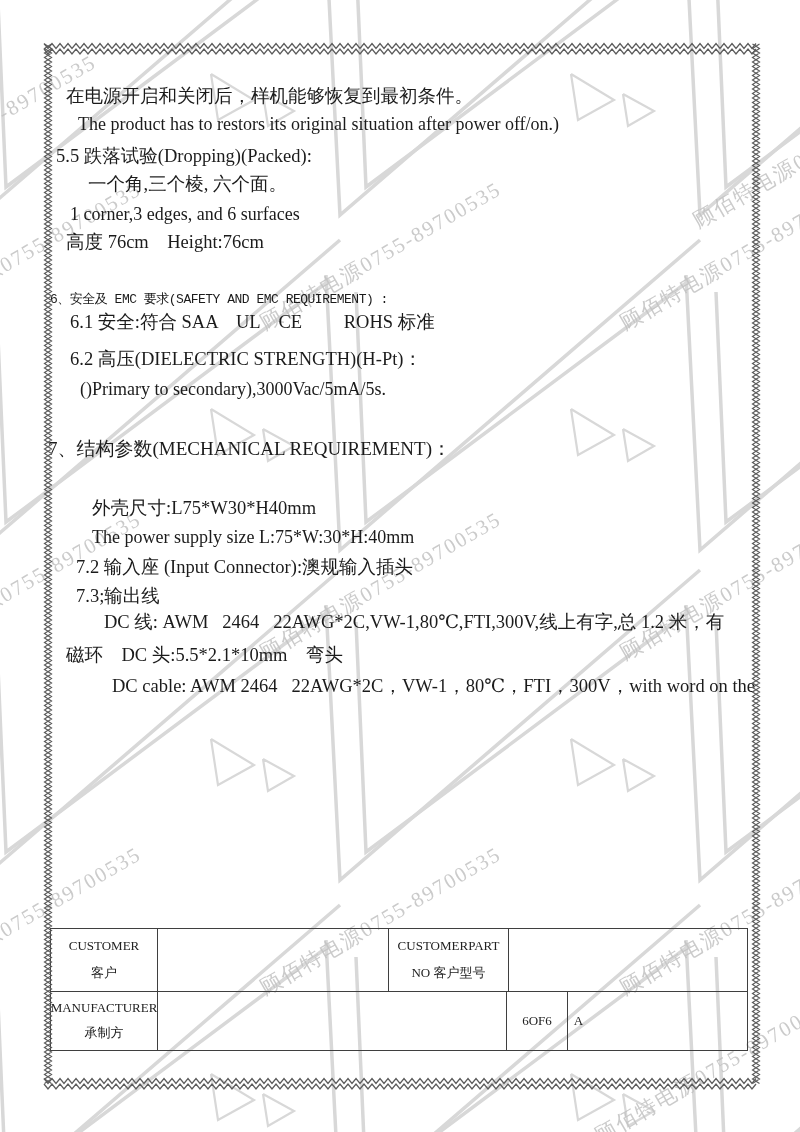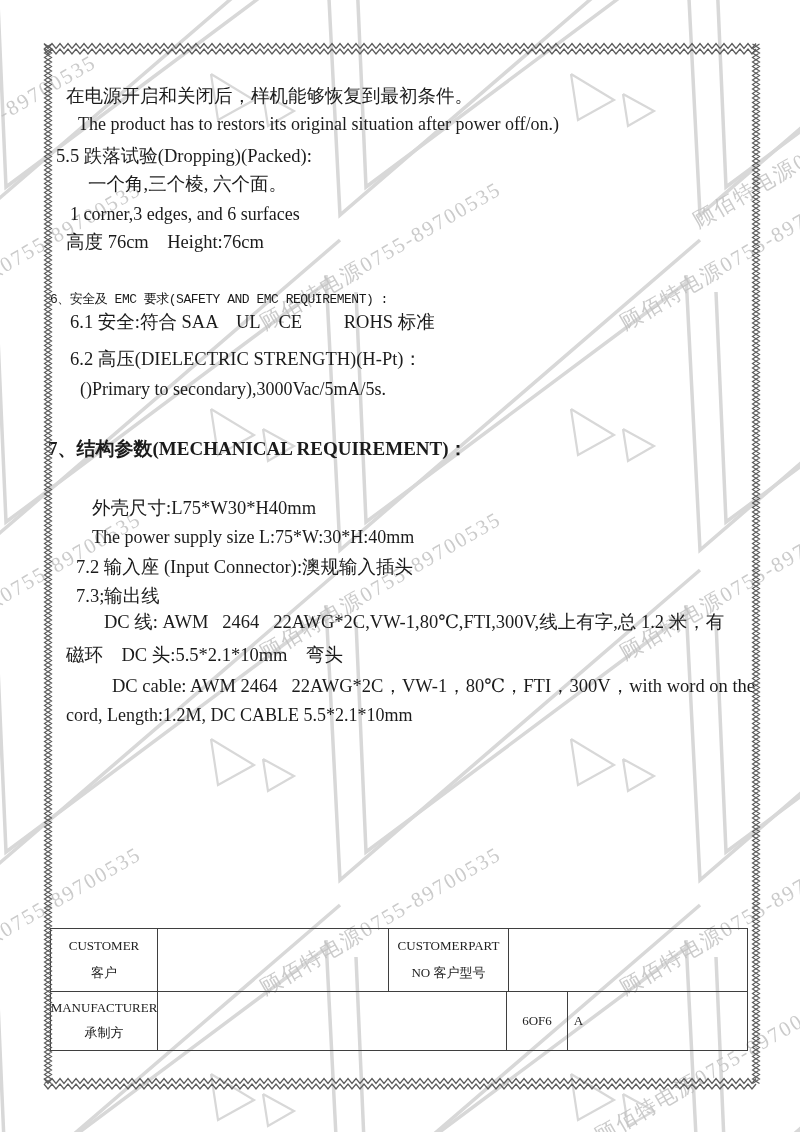--- a/index.html
+++ b/index.html
@@ -15,21 +15,21 @@
   .wm-svg{position:absolute;overflow:visible;}
 
   
   .frame{position:absolute;left:0;top:0;z-index:2;pointer-events:none;}
 
   
   .content{position:absolute;inset:0;z-index:1;}
   .ln{position:absolute;margin:0;white-space:pre;font-size:18.5px;line-height:24px;}
   .en{font-size:18px;}
   .mono{font-family:"Liberation Mono","DejaVu Sans Mono",monospace;font-size:13px;font-weight:400;letter-spacing:-0.5px;}
-  .bold{font-weight:bold;font-size:19px;}
+  .bold{font-weight:normal;font-size:19px;}
   .l0{left:66px;top:84px}   .l1{left:78px;top:112px}  .l2{left:56px;top:144px}
   .l3{left:88px;top:172px}  .l4{left:70px;top:202px}  .l5{left:66px;top:230px}
   .l6{left:50px;top:288px}  .l7{left:70px;top:310px}  .l8{left:70px;top:347px}
   .l9{left:80px;top:377px}  .l10{left:48px;top:437px} .l11{left:76px;top:467px}
   .l12{left:92px;top:496px} .l13{left:92px;top:525px} .l14{left:76px;top:555px}
   .l15{left:76px;top:584px} .l16{left:104px;top:610px}.l17{left:66px;top:643px}
   .l18{left:112px;top:674px}.l19{left:66px;top:703px}
 
   
   .ftable{position:absolute;left:50px;top:928px;width:698px;z-index:1;
@@ -171,21 +171,20 @@
     <p class="ln l8">6.2 高压(DIELECTRIC STRENGTH)(H-Pt)：</p>
     <p class="ln l9 en">()Primary to secondary),3000Vac/5mA/5s.</p>
     <p class="ln l10 bold">7、结构参数(MECHANICAL REQUIREMENT)：</p>
     <p class="ln l12">外壳尺寸:L75*W30*H40mm</p>
     <p class="ln l13 en">The power supply size L:75*W:30*H:40mm</p>
     <p class="ln l14">7.2 输入座 (Input Connector):澳规输入插头</p>
     <p class="ln l15">7.3;输出线</p>
     <p class="ln l16">DC 线: AWM   2464   22AWG*2C,VW-1,80℃,FTI,300V,线上有字,总 1.2 米，有</p>
     <p class="ln l17">磁环    DC 头:5.5*2.1*10mm    弯头</p>
     <p class="ln l18">DC cable: AWM 2464   22AWG*2C，VW-1，80℃，FTI，300V，with word on the</p>
-    <p class="ln l19 en">cord, Length:1.2M, DC CABLE 5.5*2.1*10mm</p>
   </div>
 
   <div class="ftable">
     <div class="frow frow-1">
       <div class="fcell c-w1">
         <span>CUSTOMER</span>
         <span>客户</span>
       </div>
       <div class="fcell c-w2 center1">
         <span></span>

